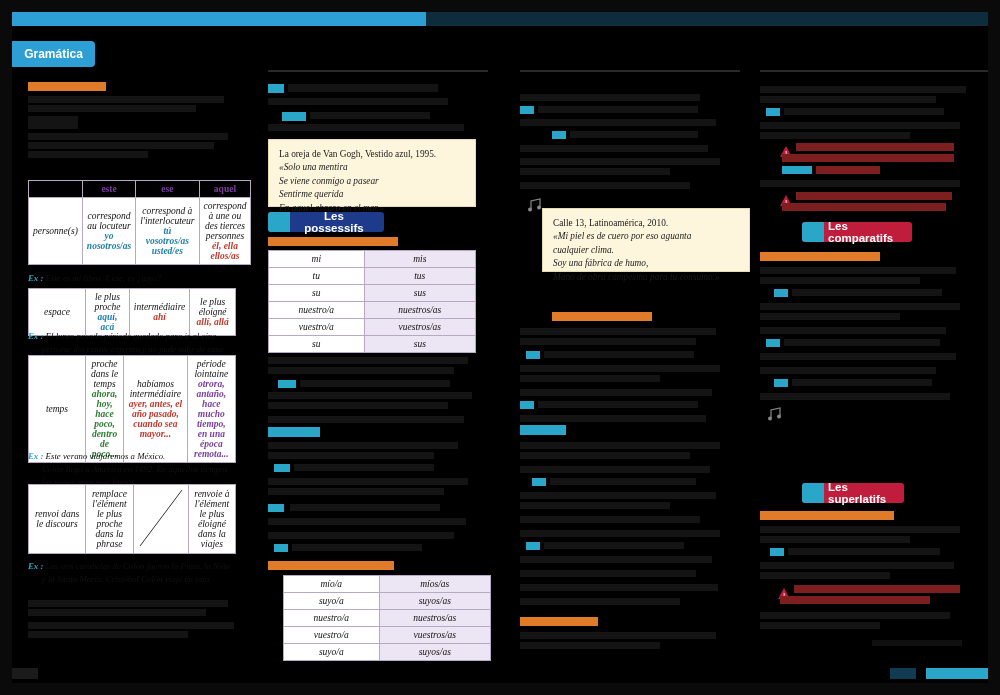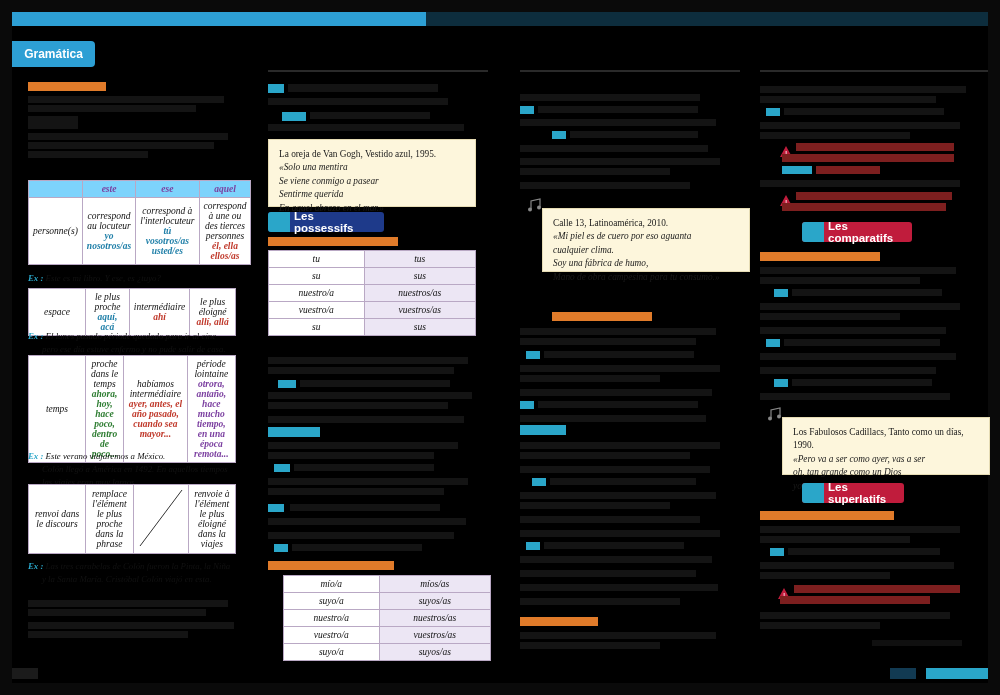--- a/index.html
+++ b/index.html
@@ -56,21 +56,21 @@
   }
   .quote i{font-style:italic;}
   
   table.t{
     position:absolute;border-collapse:collapse;background:#fff;
     font-family:"Liberation Serif", serif;font-size:9.5px;color:#111;
   }
   table.t td,table.t th{
     border:1px solid #b9a8c4;padding:3px 4px;text-align:center;vertical-align:middle;
   }
-  table.t th{color:#7b3fa0;font-weight:bold;font-style:italic;background:#7dd3fc;}
+  table.t th{color:#7b3fa0;font-weight:bold;background:#000000;}
   .t .cyan{color:#1f7fa8;font-weight:bold;font-style:italic;}
   .t .pink{color:#c0392b;font-weight:bold;font-style:italic;}
   .t .green{color:#2e7d32;font-weight:bold;font-style:italic;}
   .t .purple{color:#7b3fa0;font-weight:bold;font-style:italic;}
   .t .it{font-style:italic;}
   .lav{background:#ece6f4;}
   .ex{
     position:absolute;font-family:"Liberation Serif", serif;font-size:8.8px;
     color:#111;font-style:italic;line-height:1.45;
   }
@@ -221,29 +221,33 @@
   <div class="rd" style="left:256px;top:112px;width:196px;height:7px;"></div>
 
   <div class="quote" style="left:256px;top:127px;width:208px;height:68px;">
     <div>La oreja de Van Gogh, Vestido azul, 1995.</div>
     <div><i>«Solo una mentira</i></div>
     <div><i>Se viene conmigo a pasear</i></div>
     <div><i>Sentirme querida</i></div>
     <div><i>En aquel abrazo en el mar.»</i></div>
   </div>
 
-  <div class="pill blue" style="left:256px;top:200px;width:116px;">
+  <div class="pill blue" style="left:256px;top:200px;width:116px;text-align:center;">
     <span class="num"></span>
     <span>Les possessifs</span>
   </div>
 
   <div class="og" style="left:256px;top:225px;width:130px;height:9px;"></div>
 
   <table class="t" style="left:256px;top:238px;width:208px;">
     <tbody>
+        <tr>
+          <td class="it">mi</td>
+          <td class="it lav">mis</td>
+        </tr>
     <tr>
           <td class="it">tu</td>
           <td class="it lav">tus</td>
         </tr>
     <tr>
           <td class="it">su</td>
           <td class="it lav">sus</td>
         </tr>
     <tr>
           <td class="it">nuestro/a</td>
@@ -417,26 +421,20 @@
   <div class="rd" style="left:748px;top:381px;width:190px;height:7px;"></div>
 
   <div class="diag" style="left:756px;top:395px;">
     <svg width="16" height="14" viewBox="0 0 16 14">
       <path d="M3 11 L3 3 L12 1 L12 9" stroke="#888" stroke-width="1.2" fill="none"></path>
       <circle cx="2" cy="11.5" r="2" fill="#888"></circle>
       <circle cx="11" cy="9.5" r="2" fill="#888"></circle>
     </svg>
   </div>
 
-  <div class="quote" style="left:770px;top:405px;width:208px;height:58px;">
-    <div>Los Fabulosos Cadillacs, Tanto como un días, 1990.</div>
-    <div><i>«Pero va a ser como ayer, vas a ser</i></div>
-    <div><i>oh, tan grande como un Dios</i></div>
-    <div><i>yo voy a verte.»</i></div>
-  </div>
 
   <div class="pill red" style="left:790px;top:471px;width:102px;">
     <span class="num"></span>
     <span>Les superlatifs</span>
   </div>
 
   <div class="og" style="left:748px;top:499px;width:134px;height:9px;"></div>
   <div class="rd" style="left:748px;top:514px;width:200px;height:7px;"></div>
   <div class="rd" style="left:748px;top:524px;width:150px;height:7px;"></div>
   <div class="cy" style="left:758px;top:536px;width:14px;height:8px;"></div>

